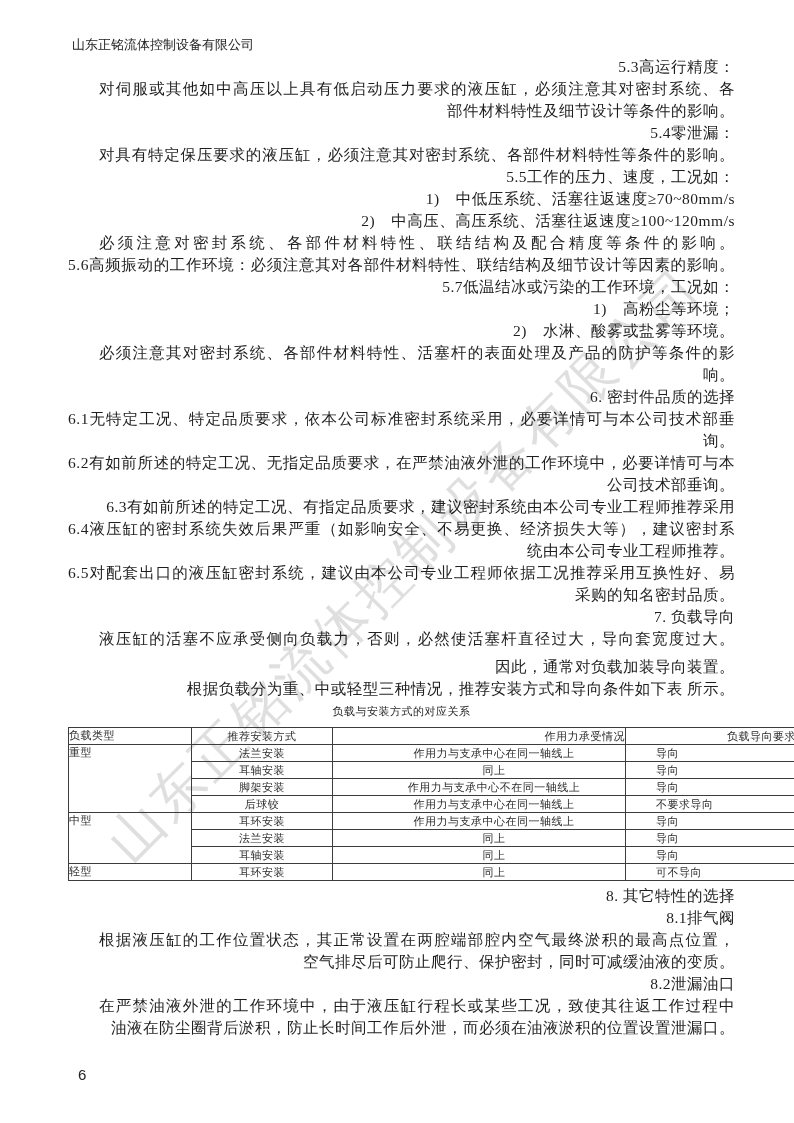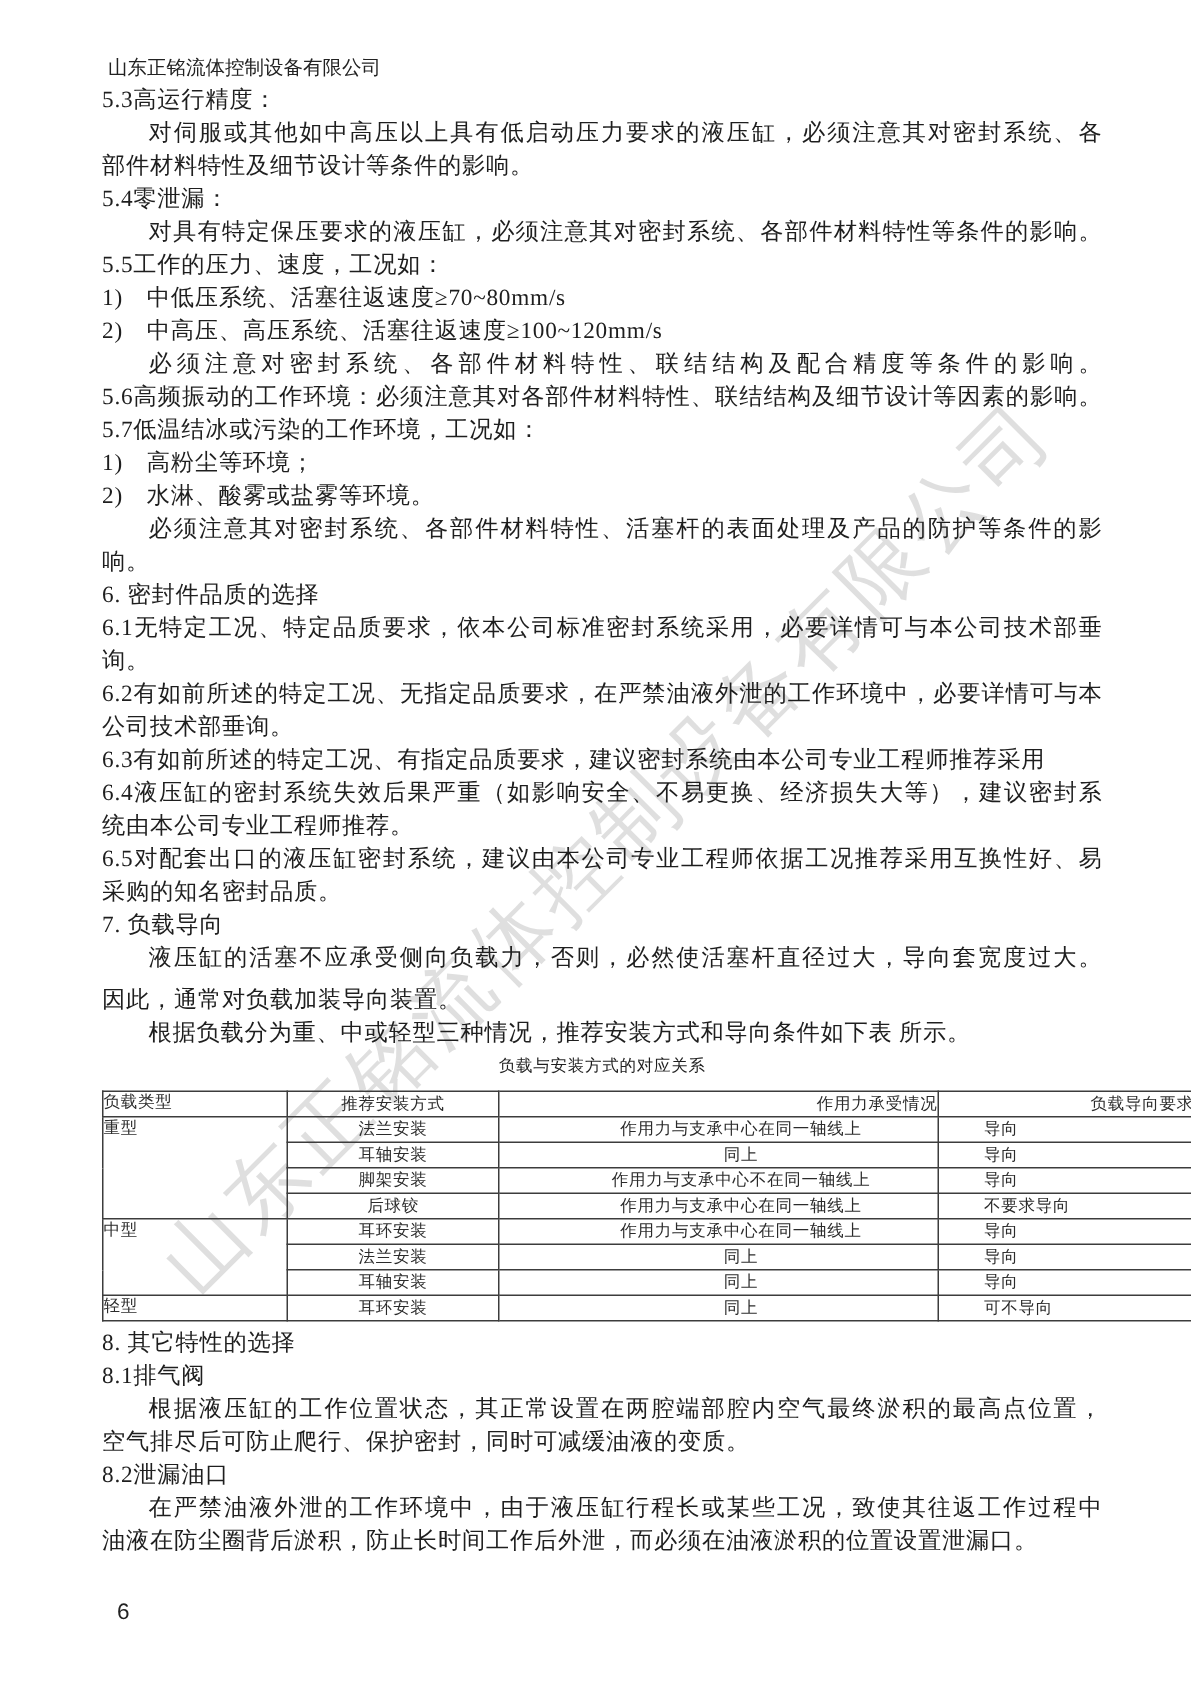--- a/index.html
+++ b/index.html
@@ -31,20 +31,21 @@
   }
   .content{
     position:absolute;left:68px;top:56px;width:667px;
     z-index:1;
     font-size:15.5px;letter-spacing:0.5px;
   }
   .ln{
     height:22px;line-height:22px;
     white-space:nowrap;
     color:#1e1e1e;
+    text-align:right;
   }
   .ln.ind{text-indent:2em;}
   .ln.fill{
     white-space:nowrap;
     text-align:justify;
     text-align-last:justify;
     width:100%;
   }
   .ln.gap{margin-top:6px;}
   .tbl-title{

